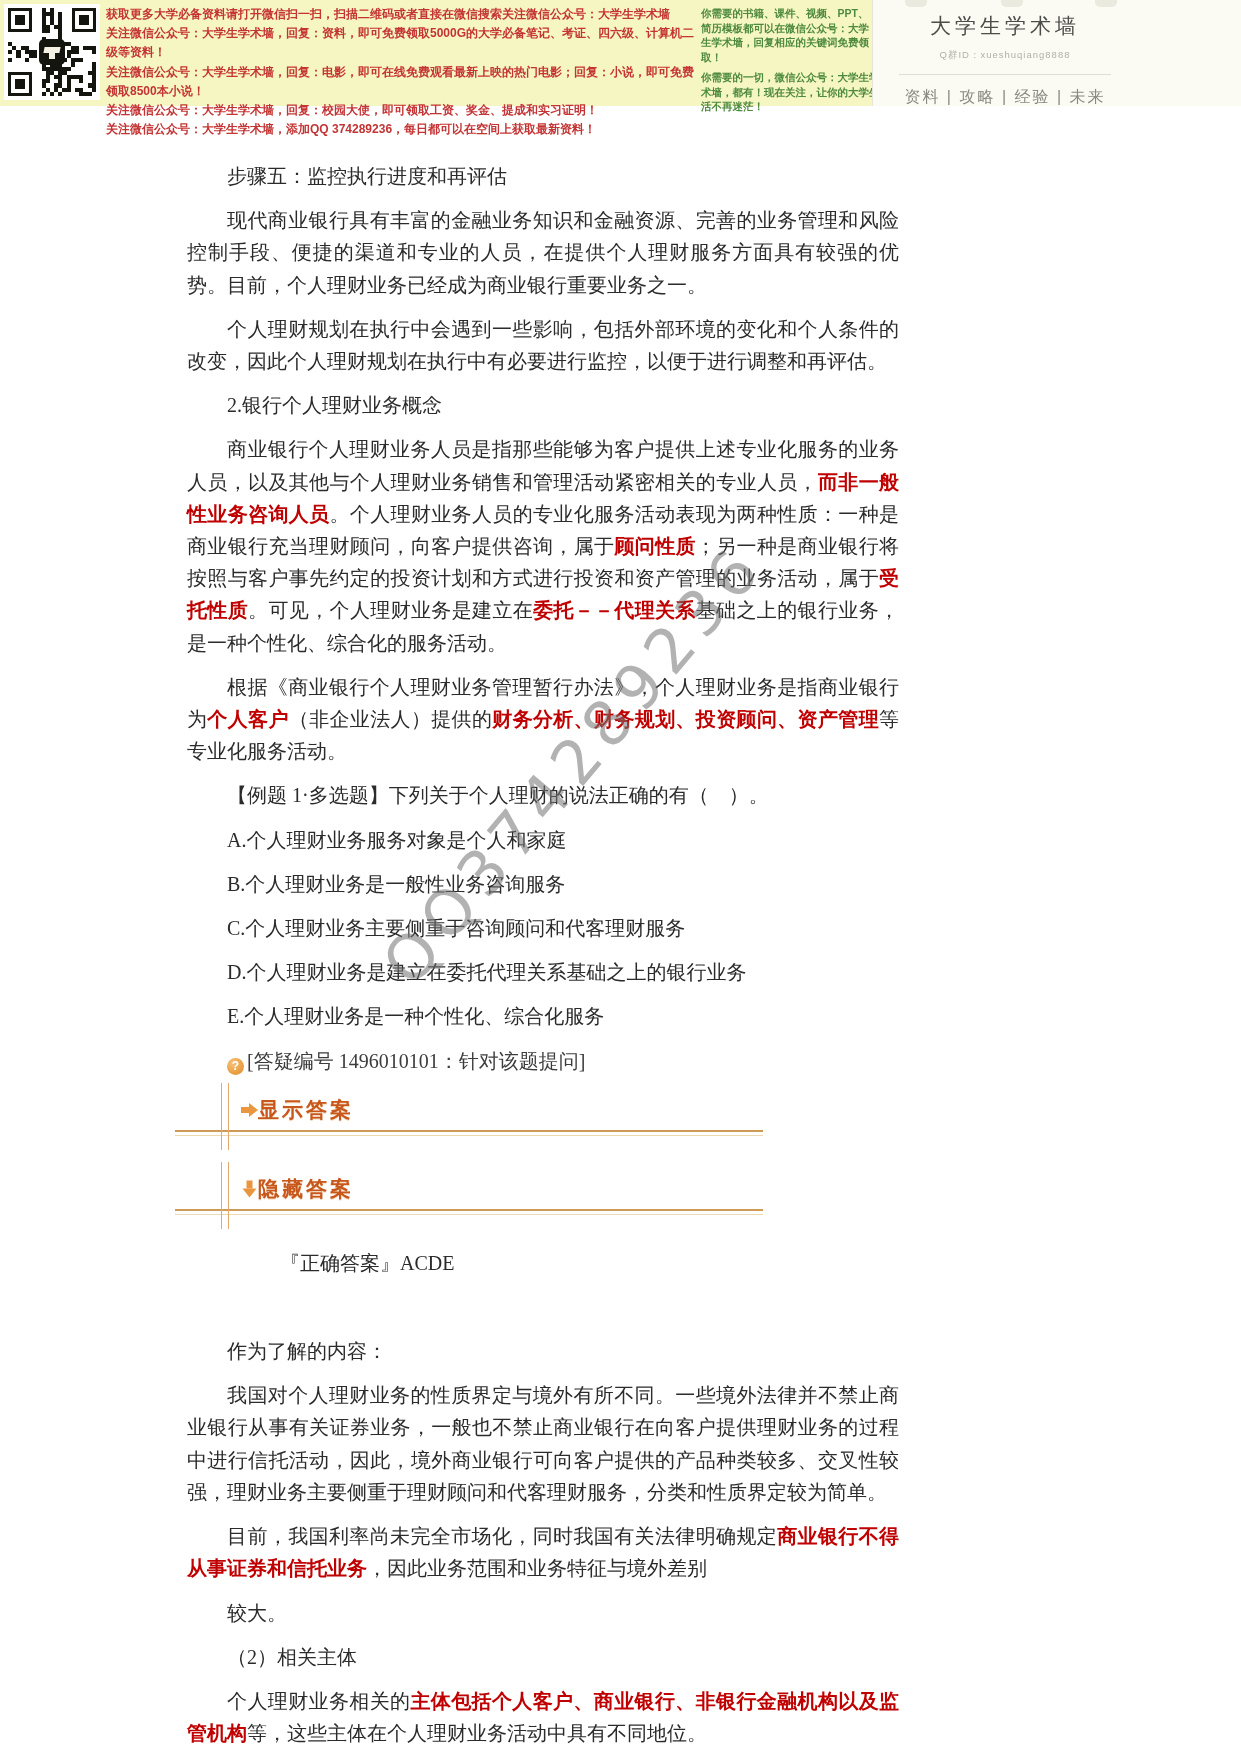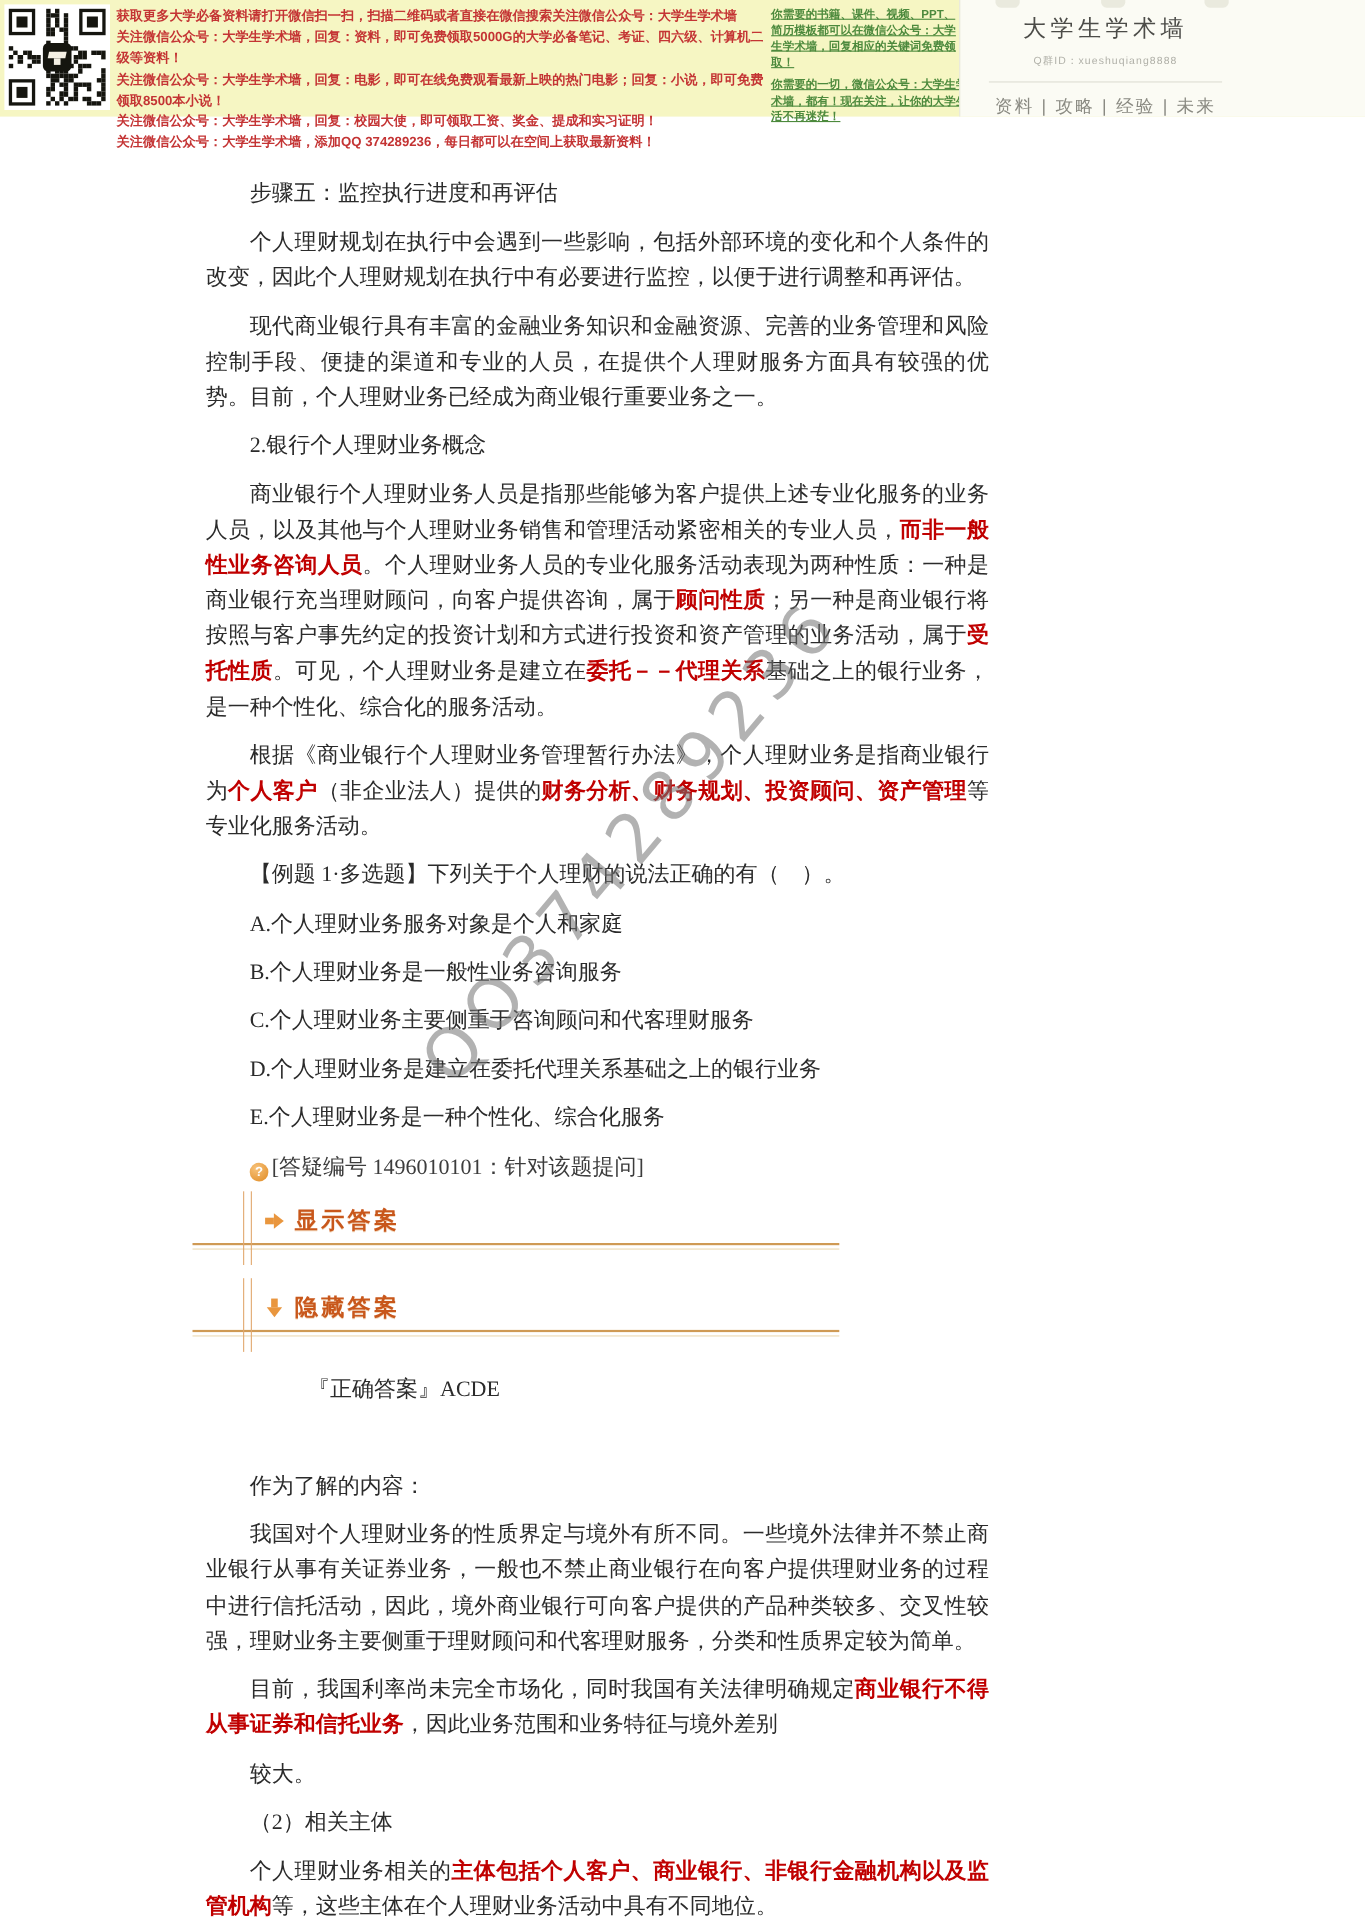--- a/index.html
+++ b/index.html
@@ -18,21 +18,21 @@
   .finder{position:absolute;width:24px;height:24px;border:3px solid #15150f;background:#fff;box-sizing:border-box;}
   .finder::after{content:'';position:absolute;inset:4px;background:#15150f;}
   .f-tl{left:4px;top:4px}.f-tr{right:4px;top:4px}.f-bl{left:4px;bottom:4px}
   .qr-logo{position:absolute;left:50%;top:50%;width:26px;height:26px;margin:-13px 0 0 -13px;
     background:#15150f;border-radius:5px;}
   .qr-logo::before{content:'';position:absolute;left:5px;top:8px;width:16px;height:6px;background:#f4f0e4;
     transform:skewX(-12deg);}
   .qr-logo::after{content:'';position:absolute;left:10px;top:14px;width:6px;height:6px;background:#f4f0e4;}
   .promo{position:absolute;left:106px;top:5px;width:594px;}
   .promo p{margin:0;font:bold 12px/19.2px "Liberation Sans","DejaVu Sans",sans-serif;color:#c43434;}
-  .green-note{position:absolute;font:bold 10.5px/14.5px "Liberation Sans","DejaVu Sans",sans-serif;color:#4d8a3d;margin:0;text-decoration:underline;}
+  .green-note{position:absolute;font:bold 10.5px/14.5px "Liberation Sans","DejaVu Sans",sans-serif;color:#4d8a3d;margin:0;}
   .gn1{left:701px;top:6px;width:172px;}
   .gn2{left:701px;top:70px;width:186px;}
   
   .card{position:absolute;left:872px;top:0;width:369px;height:106px;background:#fbfbf4;border-left:1px solid #e6e6d8;}
   .notch{position:absolute;top:0;width:22px;height:7px;background:#eaeade;border-radius:0 0 5px 5px;}
   .n1{left:32px}.n2{left:128px}.n3{left:222px}
   .card-info{position:absolute;left:8px;top:12px;width:248px;text-align:center;
     font-family:"Liberation Sans","DejaVu Sans",sans-serif;}
   .card-title{font-size:21px;color:#4c4c48;letter-spacing:4px;}
   .card-sub{font-size:9.5px;color:#b0b0a8;margin-top:9px;letter-spacing:1px;}
@@ -47,21 +47,21 @@
   .qa-line{text-indent:0 !important;padding-left:40px;color:#3c3c3c;}
   .q-icon{display:inline-block;width:17px;height:17px;border-radius:50%;
     background:radial-gradient(circle at 35% 30%,#f7c27a,#e08a22);
     color:#fff;font:bold 12px/17px "Liberation Sans",sans-serif;text-align:center;
     vertical-align:-2px;margin-right:3px;}
   
   .toggle-block{position:relative;width:588px;margin-top:6px;padding-top:8px;}
   .toggle-block.second{margin-top:32px;}
   .toggle-block::before{content:'';position:absolute;left:46px;top:-6px;bottom:-14px;width:6px;
     border-left:1px solid #e2a86e;border-right:1px solid #e2a86e;}
-  .toggle-row{display:flex;align-items:center;gap:10px;padding-left:66px;cursor:pointer;}
+  .toggle-row{display:flex;align-items:center;padding-left:66px;cursor:pointer;}
   .toggle-label{font:bold 21px/26px "Liberation Sans","DejaVu Sans",sans-serif;
     color:#c8571b;letter-spacing:3px;text-shadow:0 1px 0 #f3d9bd;}
   .arrow{display:inline-block;position:relative;width:17px;height:14px;}
   .arrow-right::before{content:'';position:absolute;left:0;top:4px;width:8px;height:6px;background:#e9963e;}
   .arrow-right::after{content:'';position:absolute;left:8px;top:0;
     border-left:9px solid #e9963e;border-top:7px solid transparent;border-bottom:7px solid transparent;}
   .arrow-down{transform:rotate(90deg);}
   .arrow-down::before{content:'';position:absolute;left:0;top:4px;width:8px;height:6px;background:#e9963e;}
   .arrow-down::after{content:'';position:absolute;left:8px;top:0;
     border-left:9px solid #e9963e;border-top:7px solid transparent;border-bottom:7px solid transparent;}
@@ -232,22 +232,22 @@
       <div class="card-divider"></div>
       <div class="card-tabs">资料 | 攻略 | 经验 | 未来</div>
     </div>
 
   </div>
 </header>
 
 <main class="content">
 
   <p><span>步骤五：监控执行进度和再评估</span></p>
+  <p><span>现代商业银行具有丰富的金融业务知识和金融资源、完善的业务管理和风险控制手段、便捷的渠道和专业的人员，在提供个人理财服务方面具有较强的优势。目前，个人理财业务已经成为商业银行重要业务之一。</span></p>
   <p><span>个人理财规划在执行中会遇到一些影响，包括外部环境的变化和个人条件的改变，因此个人理财规划在执行中有必要进行监控，以便于进行调整和再评估。</span></p>
-  <p><span>现代商业银行具有丰富的金融业务知识和金融资源、完善的业务管理和风险控制手段、便捷的渠道和专业的人员，在提供个人理财服务方面具有较强的优势。目前，个人理财业务已经成为商业银行重要业务之一。</span></p>
   <p><span>2.银行个人理财业务概念</span></p>
 
   <p>
     <span>商业银行个人理财业务人员是指那些能够为客户提供上述专业化服务的业务人员，以及其他与个人理财业务销售和管理活动紧密相关的专业人员，</span><span class="rd">而非一般性业务咨询人员</span><span>。个人理财业务人员的专业化服务活动表现为两种性质：一种是商业银行充当理财顾问，向客户提供咨询，属于</span><span class="rd">顾问性质</span><span>；另一种是商业银行将按照与客户事先约定的投资计划和方式进行投资和资产管理的业务活动，属于</span><span class="rd">受托性质</span><span>。可见，个人理财业务是建立在</span><span class="rd">委托－－代理关系</span><span>基础之上的银行业务，是一种个性化、综合化的服务活动。</span>
   </p>
 
   <p>
     <span>根据《商业银行个人理财业务管理暂行办法》，个人理财业务是指商业银行为</span><span class="rd">个人客户</span><span>（非企业法人）提供的</span><span class="rd">财务分析、财务规划、投资顾问、资产管理</span><span>等专业化服务活动。</span>
   </p>
 

